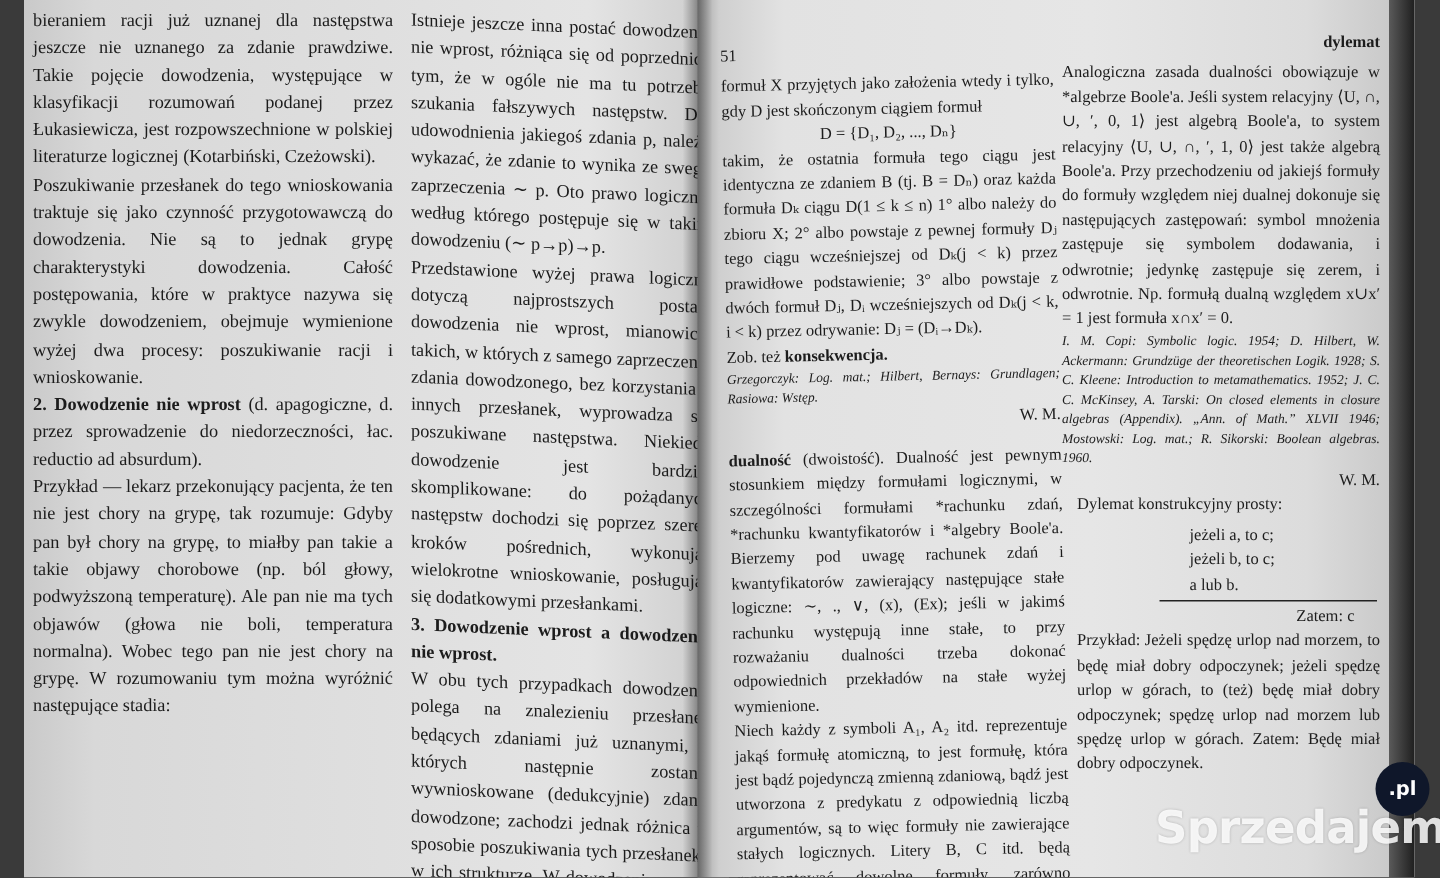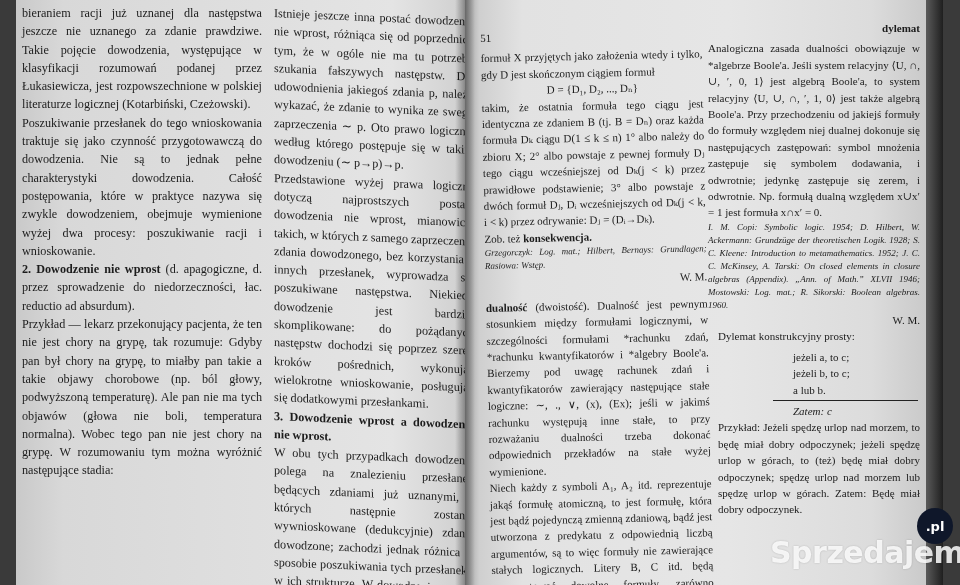--- a/index.html
+++ b/index.html
@@ -20,35 +20,35 @@
   .col3{left:15px;width:222px;top:30px;font-size:11px;line-height:16.4px;transform:rotate(-1.2deg);transform-origin:left top;}
   .col4{left:243px;width:212px;top:50px;font-size:11px;line-height:16.4px;}
   b{font-weight:bold;}
   .bib{font-size:9px;line-height:13px;font-style:italic;}
   .sig{text-align:right;font-size:11px;}
   .pnum{font-size:11px;margin-bottom:4px;}
   .run{text-align:right;font-weight:bold;font-size:11px;margin-bottom:4px;}
   .formula{text-align:center;margin:3px 0;}
   .schema{margin:4px 0 0 85px;width:110px;}
   .schema .rule{border-top:1.5px solid #222;margin:2px -15px 2px -20px;}
-  .schema .concl{text-align:left;font-style:italic;}
+  .schema .concl{text-align:right;}
   .indent{padding-left:10px;}
   .watermark{position:absolute;left:770px;top:535px;font-family:"DejaVu Sans",sans-serif;font-weight:bold;
     font-size:30px;color:rgba(255,255,255,.85);letter-spacing:-0.5px;text-shadow:0 0 2px rgba(0,0,0,.2);}
   .wm-badge{position:absolute;left:917px;top:508px;width:36px;height:36px;border-radius:50%;
     background:#0f172a;color:#fff;font-family:"DejaVu Sans",sans-serif;font-weight:bold;font-size:13px;
     display:flex;align-items:center;justify-content:center;}
 </style>
 </head>
 <body>
 
 <div class="page left-page">
   <div class="col col1">
     <p>bieraniem racji już uznanej dla następstwa jeszcze nie uznanego za zdanie prawdziwe. Takie pojęcie dowodzenia, występujące w klasyfikacji rozumowań podanej przez Łukasiewicza, jest rozpowszechnione w polskiej literaturze logicznej (Kotarbiński, Czeżowski).</p>
-    <p>Poszukiwanie przesłanek do tego wnioskowania traktuje się jako czynność przygotowawczą do dowodzenia. Nie są to jednak pełne charakterystyki dowodzenia. Całość postępowania, które w praktyce nazywa się zwykle dowodzeniem, obejmuje wymienione wyżej dwa procesy: poszukiwanie racji i wnioskowanie.</p>
+    <p>Poszukiwanie przesłanek do tego wnioskowania traktuje się jako czynność przygotowawczą do dowodzenia. Nie są to jednak grypę charakterystyki dowodzenia. Całość postępowania, które w praktyce nazywa się zwykle dowodzeniem, obejmuje wymienione wyżej dwa procesy: poszukiwanie racji i wnioskowanie.</p>
     <p><b>2. Dowodzenie nie wprost</b><span> (d. apagogiczne, d. przez sprowadzenie do niedorzeczności, łac. reductio ad absurdum).</span></p>
     <p>Przykład — lekarz przekonujący pacjenta, że ten nie jest chory na grypę, tak rozumuje: Gdyby pan był chory na grypę, to miałby pan takie a takie objawy chorobowe (np. ból głowy, podwyższoną temperaturę). Ale pan nie ma tych objawów (głowa nie boli, temperatura normalna). Wobec tego pan nie jest chory na grypę. W rozumowaniu tym można wyróżnić następujące stadia:</p>
 
   </div>
   <div class="col col2">
     <p>Istnieje jeszcze inna postać dowodzenia nie wprost, różniąca się od poprzednich tym, że w ogóle nie ma tu potrzeby szukania fałszywych następstw. Dla udowodnienia jakiegoś zdania p, należy wykazać, że zdanie to wynika ze swego zaprzeczenia ∼ p. Oto prawo logiczne, według którego postępuje się w takim dowodzeniu (∼ p→p)→p.</p>
     <p>Przedstawione wyżej prawa logiczne dotyczą najprostszych postaci dowodzenia nie wprost, mianowicie takich, w których z samego zaprzeczenia zdania dowodzonego, bez korzystania z innych przesłanek, wyprowadza się poszukiwane następstwa. Niekiedy dowodzenie jest bardziej skomplikowane: do pożądanych następstw dochodzi się poprzez szereg kroków pośrednich, wykonując wielokrotne wnioskowanie, posługując się dodatkowymi przesłankami.</p>
     <p><b>3. Dowodzenie wprost a dowodzenie nie wprost.</b></p>
     <p>W obu tych przypadkach dowodzenie polega na znalezieniu przesłanek będących zdaniami już uznanymi, z których następnie zostanie wywnioskowane (dedukcyjnie) zdanie dowodzone; zachodzi jednak różnica w sposobie poszukiwania tych przesłanek i w ich strukturze. W dowodzeniu wprost czynność ta stanowi jak gdyby przegląd wiedzy na temat sformułowany przez zdanie dowodzone, zawartej w zdaniach, z myślą znalezienia wśród nich racji dla dowodzonego zdania. W dowodzeniu nie wprost zaś szukiwanie racji dla zdania dowodzonego polega na poszukiwaniu odpowiednich następstw (wyżej scharakteryzowanych) dla zaprzeczenia zdania dowodzonego. Charakterystyczne dla dowodu nie wprost jest to, że co najmniej jedna z przesłanek ma postać okresu warunkowego, w którym poprzednikiem jest zaprzeczenie zdania dowodzonego. Oba sposoby dowodzenia przedstawiają z punktu widzenia logicznego tę samą wartość. W konkretnej sytuacji wybiera się sposób dogodniejszy.</p>
 

